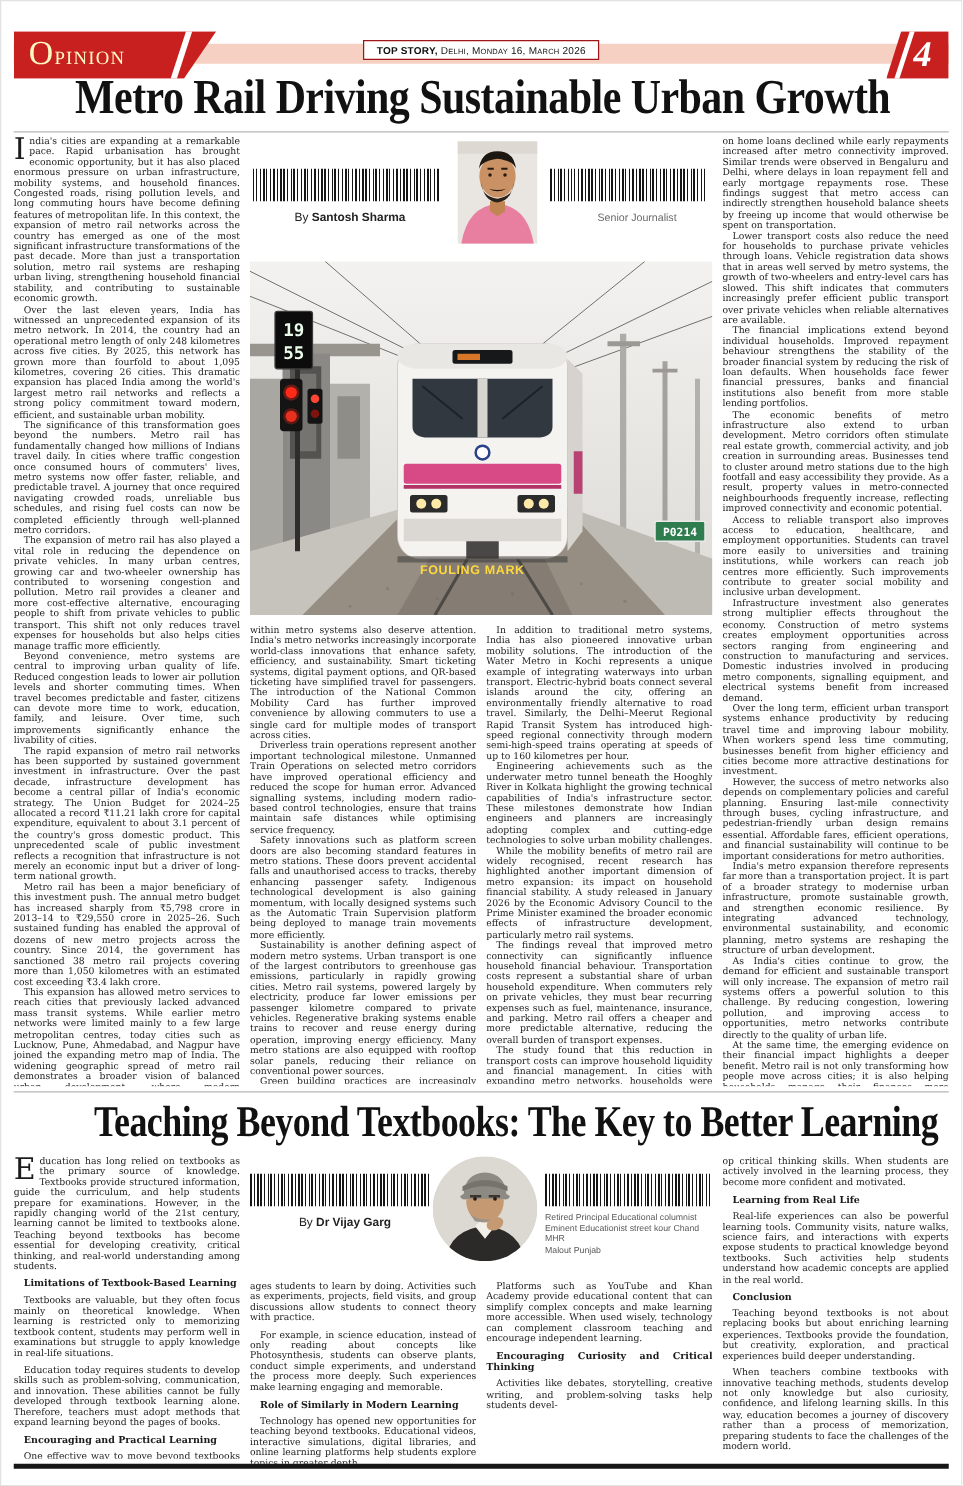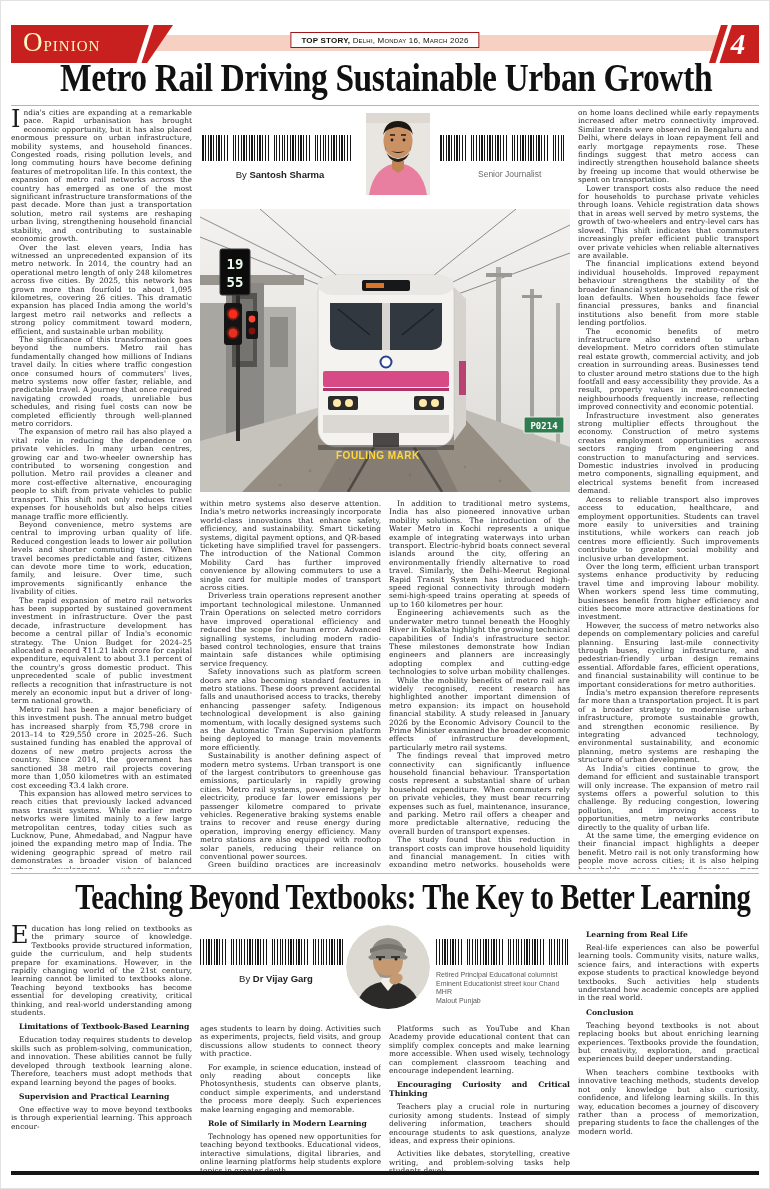--- a/index.html
+++ b/index.html
@@ -252,39 +252,40 @@
             <p>The study found that this reduction in transport costs can improve household liquidity and financial management. In cities with expanding metro networks, households were better able to meet their financial obligations, particularly home loan repayments. Data from several cities indicates a measurable improvement in repayment discipline following the expansion of metro services.</p>
           </div>
       </div>
     </div>
 
     <div class="col">
         <p class="noindent">on home loans declined while early repayments increased after metro connectivity improved. Similar trends were observed in Bengaluru and Delhi, where delays in loan repayment fell and early mortgage repayments rose. These findings suggest that metro access can indirectly strengthen household balance sheets by freeing up income that would otherwise be spent on transportation.</p>
         <p>Lower transport costs also reduce the need for households to purchase private vehicles through loans. Vehicle registration data shows that in areas well served by metro systems, the growth of two-wheelers and entry-level cars has slowed. This shift indicates that commuters increasingly prefer efficient public transport over private vehicles when reliable alternatives are available.</p>
         <p>The financial implications extend beyond individual households. Improved repayment behaviour strengthens the stability of the broader financial system by reducing the risk of loan defaults. When households face fewer financial pressures, banks and financial institutions also benefit from more stable lending portfolios.</p>
         <p>The economic benefits of metro infrastructure also extend to urban development. Metro corridors often stimulate real estate growth, commercial activity, and job creation in surrounding areas. Businesses tend to cluster around metro stations due to the high footfall and easy accessibility they provide. As a result, property values in metro-connected neighbourhoods frequently increase, reflecting improved connectivity and economic potential.</p>
+        <p>Access to reliable transport also improves access to education, healthcare, and employment opportunities. Students can travel more easily to universities and training institutions, while workers can reach job centres more efficiently. Such improvements contribute to greater social mobility and inclusive urban development.</p>
         <p>Infrastructure investment also generates strong multiplier effects throughout the economy. Construction of metro systems creates employment opportunities across sectors ranging from engineering and construction to manufacturing and services. Domestic industries involved in producing metro components, signalling equipment, and electrical systems benefit from increased demand.</p>
-        <p>Access to reliable transport also improves access to education, healthcare, and employment opportunities. Students can travel more easily to universities and training institutions, while workers can reach job centres more efficiently. Such improvements contribute to greater social mobility and inclusive urban development.</p>
         <p>Over the long term, efficient urban transport systems enhance productivity by reducing travel time and improving labour mobility. When workers spend less time commuting, businesses benefit from higher efficiency and cities become more attractive destinations for investment.</p>
         <p>However, the success of metro networks also depends on complementary policies and careful planning. Ensuring last-mile connectivity through buses, cycling infrastructure, and pedestrian-friendly urban design remains essential. Affordable fares, efficient operations, and financial sustainability will continue to be important considerations for metro authorities.</p>
         <p>India's metro expansion therefore represents far more than a transportation project. It is part of a broader strategy to modernise urban infrastructure, promote sustainable growth, and strengthen economic resilience. By integrating advanced technology, environmental sustainability, and economic planning, metro systems are reshaping the structure of urban development.</p>
         <p>As India's cities continue to grow, the demand for efficient and sustainable transport will only increase. The expansion of metro rail systems offers a powerful solution to this challenge. By reducing congestion, lowering pollution, and improving access to opportunities, metro networks contribute directly to the quality of urban life.</p>
         <p>At the same time, the emerging evidence on their financial impact highlights a deeper benefit. Metro rail is not only transforming how people move across cities; it is also helping households manage their finances more effectively and strengthening the foundations of urban economic stability.</p>
       </div>
   </div>
 
   <div class="rule rule-2"></div>
   <div class="h2wrap"><h2>Teaching Beyond Textbooks: The Key to Better Learning</h2></div>
 
   <div class="a-grid a2">
     <div class="col">
         <p class="dropcap">Education has long relied on textbooks as the primary source of knowledge. Textbooks provide structured information, guide the curriculum, and help students prepare for examinations. However, in the rapidly changing world of the 21st century, learning cannot be limited to textbooks alone. Teaching beyond textbooks has become essential for developing creativity, critical thinking, and real-world understanding among students.</p>
         <h3>Limitations of Textbook-Based Learning</h3>
+        <p>Textbooks are valuable, but they often focus mainly on theoretical knowledge. When learning is restricted only to memorizing textbook content, students may perform well in examinations but struggle to apply knowledge in real-life situations.</p>
         <p>Education today requires students to develop skills such as problem-solving, communication, and innovation. These abilities cannot be fully developed through textbook learning alone. Therefore, teachers must adopt methods that expand learning beyond the pages of books.</p>
-        <h3>Supervision and Practical Learning</h3>
+        <h3>Encouraging and Practical Learning</h3>
         <p>One effective way to move beyond textbooks is through experiential learning. This approach encour-</p>
       </div>
 
     <div class="mid">
       <div class="byline byline-2">
         <div class="barcode bc2-l"></div>
         <div class="byname byname-2">
           <span>By</span>
           <b>Dr Vijay Garg</b>
         </div>
@@ -313,27 +314,27 @@
       <div class="twocol">
         <div class="col">
             <p class="noindent">ages students to learn by doing. Activities such as experiments, projects, field visits, and group discussions allow students to connect theory with practice.</p>
             <p>For example, in science education, instead of only reading about concepts like Photosynthesis, students can observe plants, conduct simple experiments, and understand the process more deeply. Such experiences make learning engaging and memorable.</p>
             <h3>Role of Similarly in Modern Learning</h3>
             <p>Technology has opened new opportunities for teaching beyond textbooks. Educational videos, interactive simulations, digital libraries, and online learning platforms help students explore topics in greater depth.</p>
           </div>
         <div class="col">
             <p>Platforms such as YouTube and Khan Academy provide educational content that can simplify complex concepts and make learning more accessible. When used wisely, technology can complement classroom teaching and encourage independent learning.</p>
             <h3>Encouraging Curiosity and Critical Thinking</h3>
-            <p>Teachers play a crucial role in nurturing curiosity among students. Instead of simply delivering information, teachers should encourage students to ask questions, analyze ideas, and express their opinions.</p>
             <p>Activities like debates, storytelling, creative writing, and problem-solving tasks help students devel-</p>
           </div>
       </div>
     </div>
 
     <div class="col">
+        <p class="noindent">op critical thinking skills. When students are actively involved in the learning process, they become more confident and motivated.</p>
         <h3>Learning from Real Life</h3>
         <p>Real-life experiences can also be powerful learning tools. Community visits, nature walks, science fairs, and interactions with experts expose students to practical knowledge beyond textbooks. Such activities help students understand how academic concepts are applied in the real world.</p>
         <h3>Conclusion</h3>
         <p>Teaching beyond textbooks is not about replacing books but about enriching learning experiences. Textbooks provide the foundation, but creativity, exploration, and practical experiences build deeper understanding.</p>
         <p>When teachers combine textbooks with innovative teaching methods, students develop not only knowledge but also curiosity, confidence, and lifelong learning skills. In this way, education becomes a journey of discovery rather than a process of memorization, preparing students to face the challenges of the modern world.</p>
       </div>
   </div>
 
   <div class="bottom-rule"></div>
 </div>

